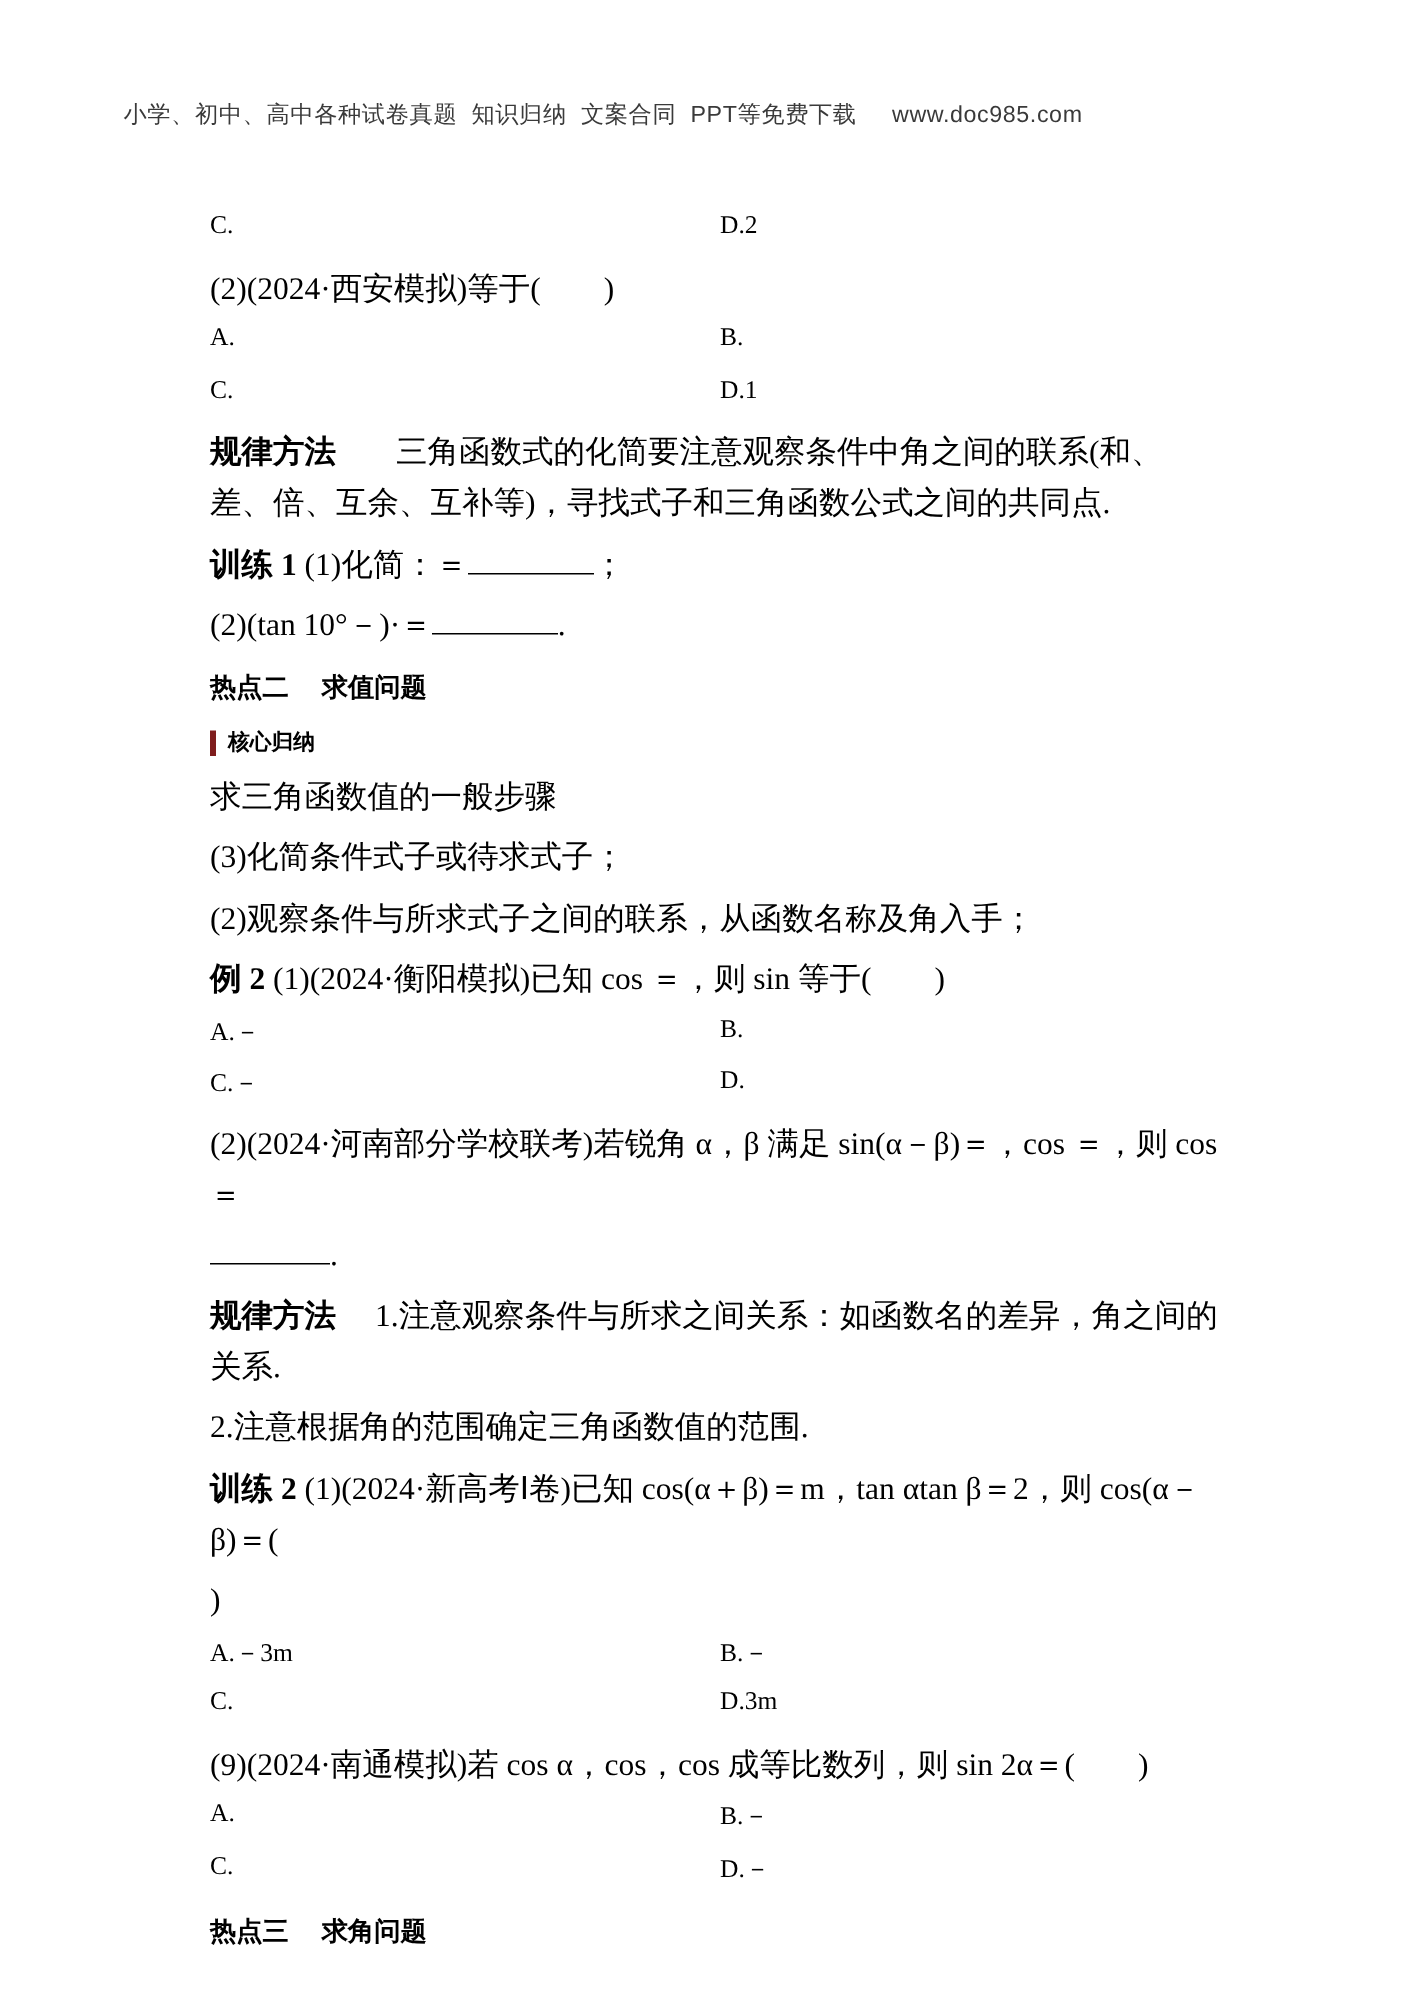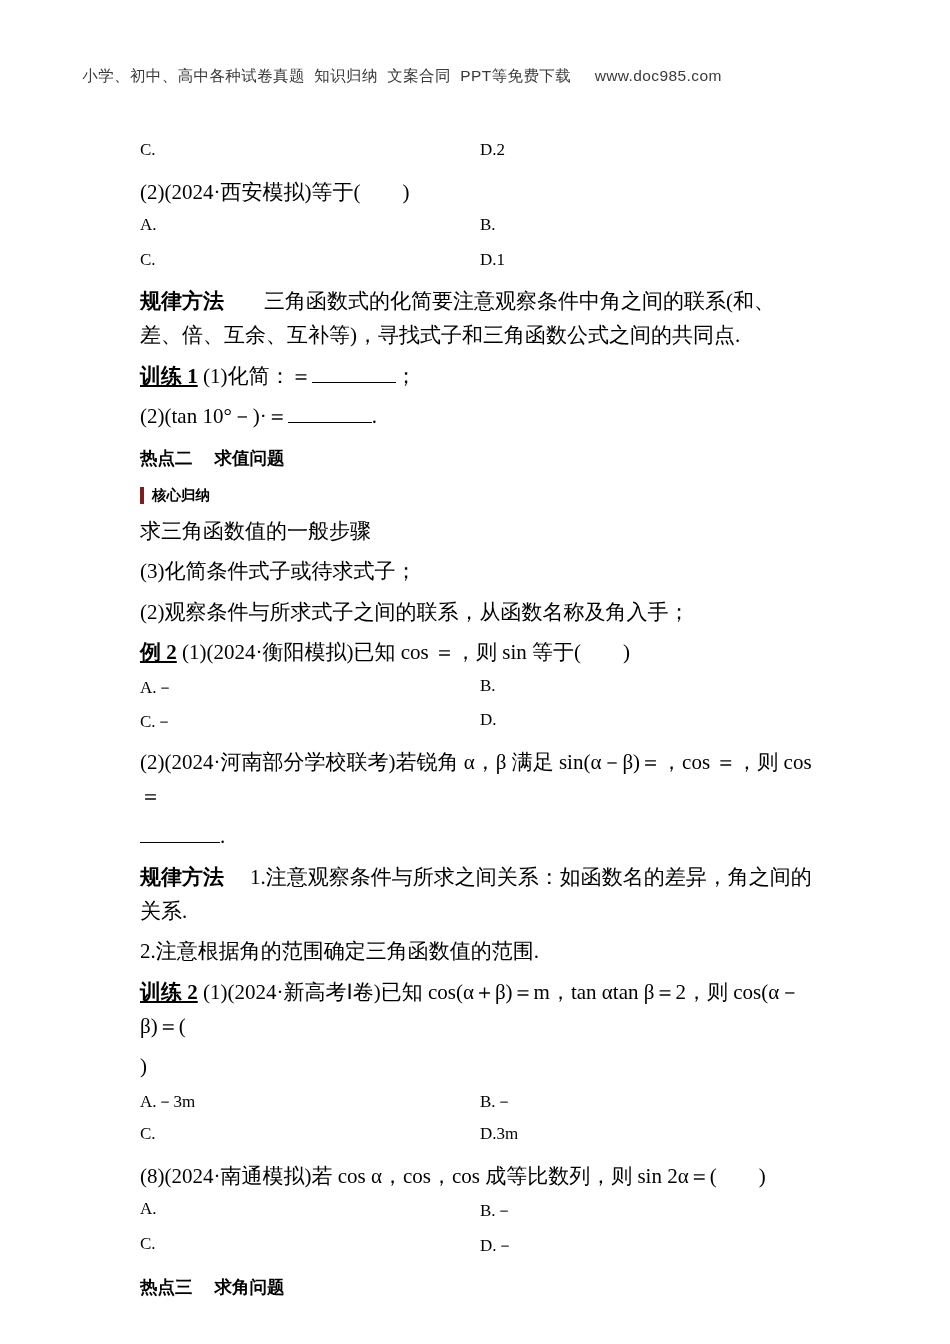--- a/index.html
+++ b/index.html
@@ -58,21 +58,20 @@
   }
   .two-col .colB {
     position: absolute;
     left: 304px;
     top: 0;
     font-size: 17px;
     margin-left: 36px;
   }
   .bold {
     font-weight: bold;
-    text-decoration: underline;
   }
   .heading {
     font-weight: bold;
     font-size: 17.5px;
     margin-top: 13px;
     margin-bottom: 9px;
   }
   .heading .gap {
     display: inline-block;
     width: 22px;
@@ -179,21 +178,21 @@
     <div class="two-col">
       <span class="colA">A.－3m</span>
       <span class="colB">B.－</span>
     </div>
 
     <div class="two-col">
       <span class="colA">C.</span>
       <span class="colB">D.3m</span>
     </div>
 
-    <div class="line">(8)(2024·南通模拟)若 cos α，cos，cos 成等比数列，则 sin 2α＝(        )</div>
+    <div class="line">(9)(2024·南通模拟)若 cos α，cos，cos 成等比数列，则 sin 2α＝(        )</div>
 
     <div class="two-col">
       <span class="colA">A.</span>
       <span class="colB">B.－</span>
     </div>
 
     <div class="two-col">
       <span class="colA">C.</span>
       <span class="colB">D.－</span>
     </div>

